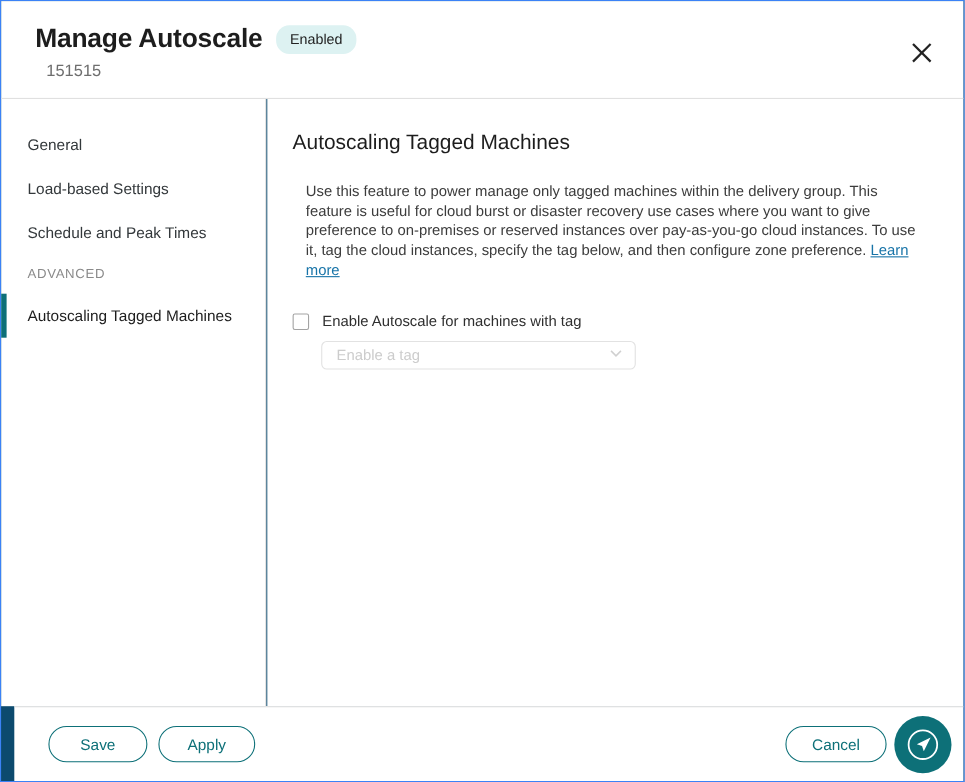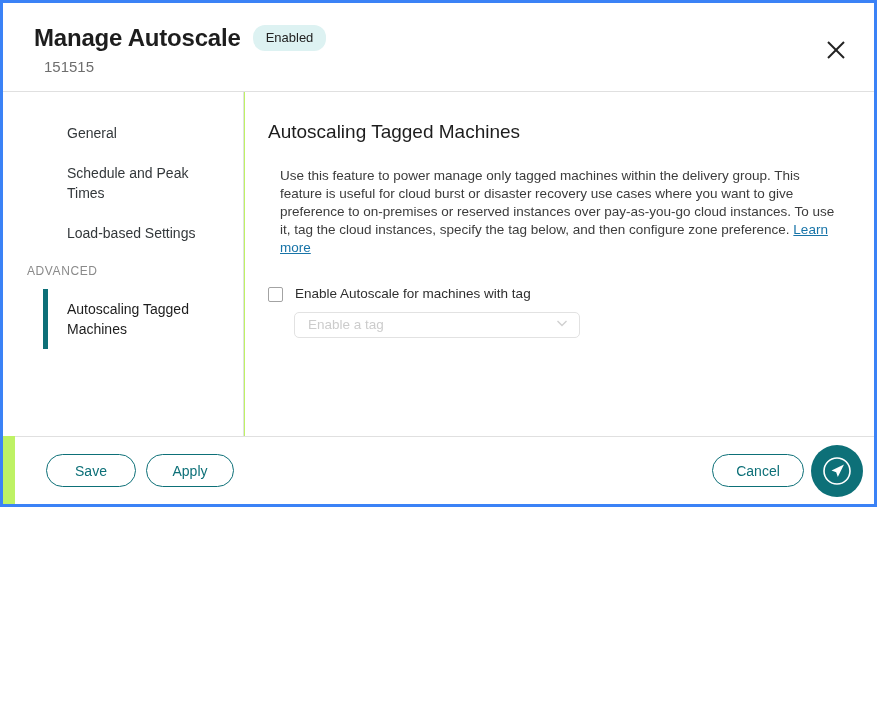--- a/index.html
+++ b/index.html
@@ -9,24 +9,24 @@
     background: #ffffff;
   }
   body {
     font-family: "Liberation Sans", sans-serif;
     -webkit-font-smoothing: antialiased;
   }
 
   .window {
     position: relative;
     width: 877px;
-    height: 507px;
-    box-sizing: border-box;
-    border: 3px solid #3b82f6;
-    background: #bef264;
+    height: 711px;
+    box-sizing: border-box;
+    border: 1px solid #3b82f6;
+    background: #0c4a6e;
     overflow: hidden;
   }
 
   
   .header {
     position: absolute;
     left: 0;
     top: 0;
     right: 0;
     height: 89px;
@@ -93,21 +93,20 @@
     background: #ffffff;
     padding-top: 21px;
   }
   .nav-item {
     position: relative;
     font-size: 14px;
     color: #33383b;
     padding: 10px 18px 10px 24px;
     cursor: pointer;
     line-height: 20px;
-    margin-left: 40px;
   }
   .nav-item.selected {
     color: #1d1d1d;
   }
   .nav-item.selected::before {
     content: "";
     position: absolute;
     left: 0;
     top: 0;
     bottom: 0;
@@ -263,22 +262,22 @@
         <svg width="20" height="20" viewBox="0 0 20 20" aria-hidden="true">
           <line x1="2" y1="2" x2="18" y2="18" stroke="#222222" stroke-width="2"></line>
           <line x1="18" y1="2" x2="2" y2="18" stroke="#222222" stroke-width="2"></line>
         </svg>
       </span>
     </button>
   </div>
 
   <nav class="sidebar">
     <div class="nav-item">General</div>
+    <div class="nav-item">Load-based Settings</div>
     <div class="nav-item">Schedule and Peak Times</div>
-    <div class="nav-item">Load-based Settings</div>
     <div class="nav-section-label">ADVANCED</div>
     <div class="nav-item selected">Autoscaling Tagged Machines</div>
   </nav>
 
   <main class="content">
     <h2 class="section-heading">Autoscaling Tagged Machines</h2>
     <p class="description"><span>Use this feature to power manage only tagged machines within the delivery group. This feature is useful for cloud burst or disaster recovery use cases where you want to give preference to on-premises or reserved instances over pay-as-you-go cloud instances. To use it, tag the cloud instances, specify the tag below, and then configure zone preference.</span> <a class="learn-link">Learn more</a></p>
 
     <div class="checkbox-row">
       <div class="checkbox"></div>

